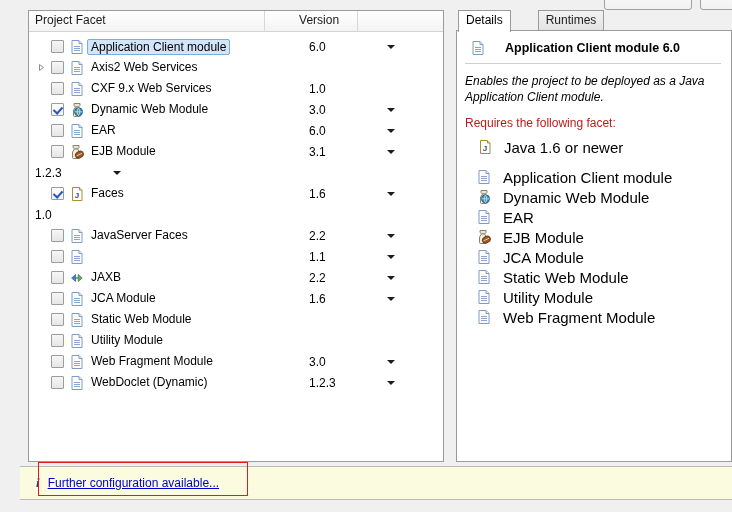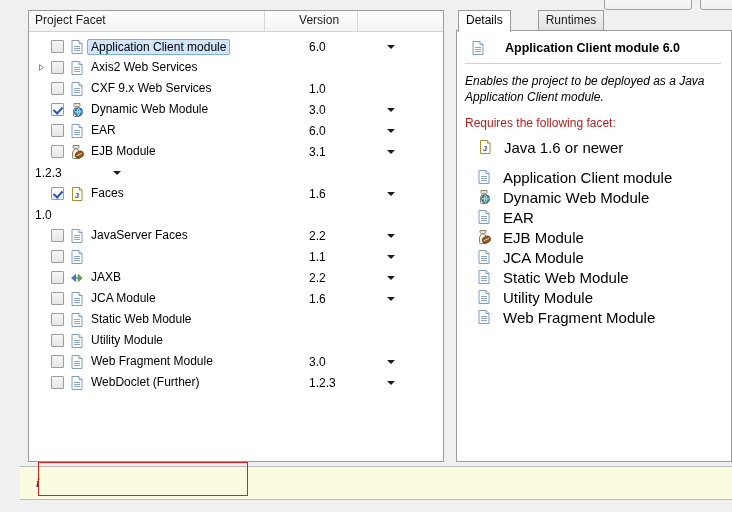--- a/index.html
+++ b/index.html
@@ -611,21 +611,21 @@
               <svg width="16" height="16" viewBox="0 0 16 16">
                 <path d="M3 1.5h7l3 3v10h-10z" fill="#fdfdfd" stroke="#7f9dc4"></path>
                 <path d="M10 1.5v3h3" fill="#e4ecf7" stroke="#7f9dc4"></path>
                 <g stroke="#8aa6cc" stroke-width="1">
                   <line x1="5" y1="7.5" x2="11" y2="7.5"></line>
                   <line x1="5" y1="9.5" x2="11" y2="9.5"></line>
                   <line x1="5" y1="11.5" x2="11" y2="11.5"></line>
                 </g>
               </svg>
             </span>
-            <span class="flabel">WebDoclet (Further)</span>
+            <span class="flabel">WebDoclet (Dynamic)</span>
           </div>
           <div class="cell-version">1.2.3</div>
           <div class="cell-arrow">
             <span class="dd-arrow"></span>
           </div>
         </div>
       </div>
   </div>
 
   <div class="details-panel">
@@ -770,14 +770,15 @@
             </span>
             <span class="lbl">Web Fragment Module</span>
           </div>
         </div>
     </div>
   </div>
 </div>
 
 <div class="info-bar">
   <span class="info-icon">i</span>
+  <a class="info-link" href="#">Further configuration available...</a>
 </div>
 <div class="redbox"></div>
 
 </body></html>

